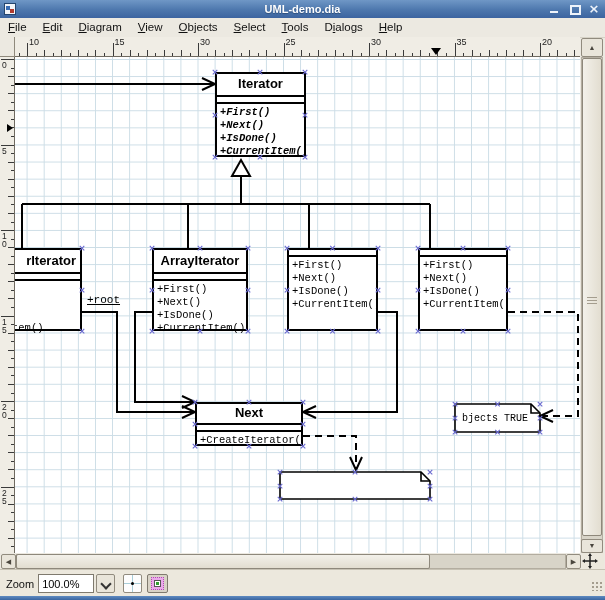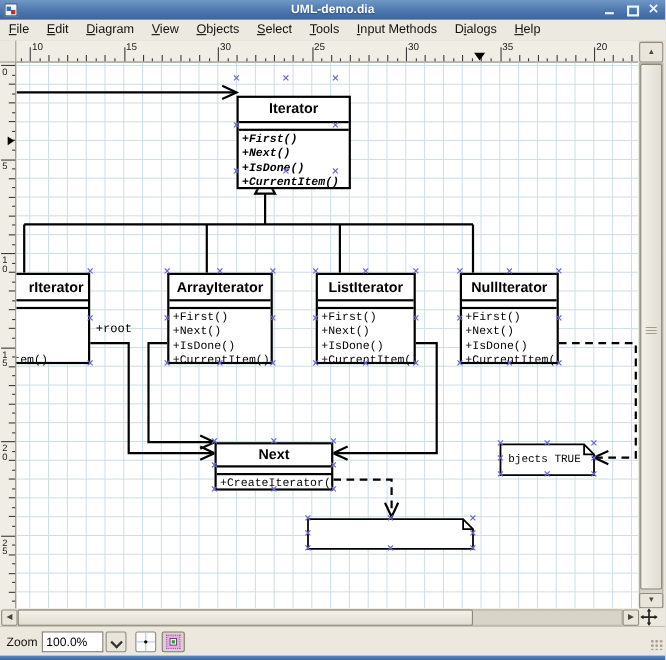--- a/index.html
+++ b/index.html
@@ -47,21 +47,21 @@
     background-size:17.1px 17.1px;background-position:11.6px 2px;overflow:hidden;}
   #diagram-svg{position:absolute;left:0;top:0;z-index:1;}
   .uml-box{position:absolute;background:#fff;border:2px solid #000;box-sizing:border-box;z-index:2;}
   .uml-title{border-bottom:2px solid #000;font:bold 13px "Liberation Sans",sans-serif;
     text-align:center;overflow:hidden;}
   .uml-attrs{height:5px;border-bottom:2px solid #000;}
   .uml-ops{font:10.5px "Liberation Mono",monospace;line-height:13px;padding:2px 0 0 3px;
     white-space:pre;overflow:hidden;}
   .abstract .uml-ops{font-weight:bold;font-style:italic;}
   .note-text{position:absolute;font:10px "Liberation Mono",monospace;white-space:pre;z-index:2;}
-  .line-label{position:absolute;font:11px "Liberation Mono",monospace;z-index:3;}
+  .line-label{position:absolute;font:11px "Liberation Mono",monospace;z-index:3;text-decoration:underline;}
   .cp{position:absolute;font:bold 9px "DejaVu Sans",sans-serif;color:#6a6ad0;z-index:3;
     transform:translate(-50%,-55%);}
   
   .sb-btn{position:absolute;background:#e9e5da;border:1px solid #918b7e;border-radius:2px;
     box-sizing:border-box;color:#4a463e;text-align:center;overflow:hidden;}
   .sb-btn span{font-size:7px;line-height:12px;display:block;}
   #vscroll-trough{position:absolute;left:581px;top:57px;width:22px;height:496px;
     background:#d8d4c8;border:1px solid #b3ada0;box-sizing:border-box;}
   #vscroll-thumb{position:absolute;left:582px;top:58px;width:20px;height:478px;
     background:linear-gradient(to right,#f3f1ea,#e2ddd0);border:1px solid #8e887b;
@@ -122,21 +122,20 @@
   </div>
 
   <div id="menubar">
       <span class="menu-item"><u>F</u>ile</span>
       <span class="menu-item"><u>E</u>dit</span>
       <span class="menu-item"><u>D</u>iagram</span>
       <span class="menu-item"><u>V</u>iew</span>
       <span class="menu-item"><u>O</u>bjects</span>
       <span class="menu-item"><u>S</u>elect</span>
       <span class="menu-item"><u>T</u>ools</span>
-      <span class="menu-item"><u>I</u>nput Methods</span>
       <span class="menu-item">D<u>i</u>alogs</span>
       <span class="menu-item"><u>H</u>elp</span>
     </div>
 
   <div id="ruler-corner"></div>
   <div id="hruler">
       <div class="htick" style="left: 3.5px; height: 3px;"></div>
       <div class="htick" style="left: 12px; height: 13px;"></div>
       <div class="htick" style="left: 20.6px; height: 3px;"></div>
       <div class="htick" style="left: 29.1px; height: 6px;"></div>
@@ -302,21 +301,21 @@
         <path d="M137,255 L120,255 L120,345 L180,345" stroke="#000" stroke-width="2" fill="none"></path>
         <path d="M167,351 L180,345 L167,339" stroke="#000" stroke-width="2" fill="none"></path>
         <path d="M363,255 L382,255 L382,355 L288,355" stroke="#000" stroke-width="2" fill="none"></path>
         <path d="M301,349 L288,355 L301,361" stroke="#000" stroke-width="2" fill="none"></path>
         <path d="M493,255 L563,255 L563,359 L525,359" stroke="#000" stroke-width="2" fill="none" stroke-dasharray="7 5"></path>
         <path d="M538,353 L525,359 L538,365" stroke="#000" stroke-width="2" fill="none"></path>
         <path d="M288,379 L341,379 L341,413" stroke="#000" stroke-width="2" fill="none" stroke-dasharray="7 5"></path>
         <path d="M335,400 L341,413 L347,400" stroke="#000" stroke-width="2" fill="none"></path>
         <polygon points="226,103 217,119 235,119" fill="#fff" stroke="#000" stroke-width="2"></polygon>
       </svg>
-      <div class="uml-box abstract" style="left: 200px; top: 30px; width: 104px; height: 85px;">
+      <div class="uml-box abstract" style="left: 200px; top: 15px; width: 91px; height: 85px;">
         <div class="uml-title" style="height: 21px; line-height: 20px;">Iterator</div>
         <div class="uml-attrs"></div>
         <div class="uml-ops">+First()
 +Next()
 +IsDone()
 +CurrentItem()</div>
       </div>
       <span class="cp" style="left: 200px; top: 15px; color: rgb(106, 106, 208);">×</span>
       <span class="cp" style="left: 245px; top: 15px; color: rgb(106, 106, 208);">×</span>
       <span class="cp" style="left: 290px; top: 15px; color: rgb(106, 106, 208);">×</span>
@@ -346,37 +345,35 @@
       </div>
       <span class="cp" style="left: 137px; top: 191px; color: rgb(106, 106, 208);">×</span>
       <span class="cp" style="left: 185px; top: 191px; color: rgb(106, 106, 208);">×</span>
       <span class="cp" style="left: 233px; top: 191px; color: rgb(106, 106, 208);">×</span>
       <span class="cp" style="left: 137px; top: 232.5px; color: rgb(106, 106, 208);">×</span>
       <span class="cp" style="left: 233px; top: 232.5px; color: rgb(106, 106, 208);">×</span>
       <span class="cp" style="left: 137px; top: 274px; color: rgb(106, 106, 208);">×</span>
       <span class="cp" style="left: 185px; top: 274px; color: rgb(106, 106, 208);">×</span>
       <span class="cp" style="left: 233px; top: 274px; color: rgb(106, 106, 208);">×</span>
       <div class="uml-box" style="left: 272px; top: 191px; width: 91px; height: 83px;">
-        <div class="uml-title" style="height: 22px; line-height: 21px;">ListIterator</div>
         <div class="uml-attrs"></div>
         <div class="uml-ops">+First()
 +Next()
 +IsDone()
 +CurrentItem()</div>
       </div>
       <span class="cp" style="left: 272px; top: 191px; color: rgb(106, 106, 208);">×</span>
       <span class="cp" style="left: 317.5px; top: 191px; color: rgb(106, 106, 208);">×</span>
       <span class="cp" style="left: 363px; top: 191px; color: rgb(106, 106, 208);">×</span>
       <span class="cp" style="left: 272px; top: 232.5px; color: rgb(106, 106, 208);">×</span>
       <span class="cp" style="left: 363px; top: 232.5px; color: rgb(106, 106, 208);">×</span>
       <span class="cp" style="left: 272px; top: 274px; color: rgb(106, 106, 208);">×</span>
       <span class="cp" style="left: 317.5px; top: 274px; color: rgb(106, 106, 208);">×</span>
       <span class="cp" style="left: 363px; top: 274px; color: rgb(106, 106, 208);">×</span>
       <div class="uml-box" style="left: 403px; top: 191px; width: 90px; height: 83px;">
-        <div class="uml-title" style="height: 22px; line-height: 21px;">NullIterator</div>
         <div class="uml-attrs"></div>
         <div class="uml-ops">+First()
 +Next()
 +IsDone()
 +CurrentItem()</div>
       </div>
       <span class="cp" style="left: 403px; top: 191px; color: rgb(106, 106, 208);">×</span>
       <span class="cp" style="left: 448px; top: 191px; color: rgb(106, 106, 208);">×</span>
       <span class="cp" style="left: 493px; top: 191px; color: rgb(106, 106, 208);">×</span>
       <span class="cp" style="left: 403px; top: 232.5px; color: rgb(106, 106, 208);">×</span>

